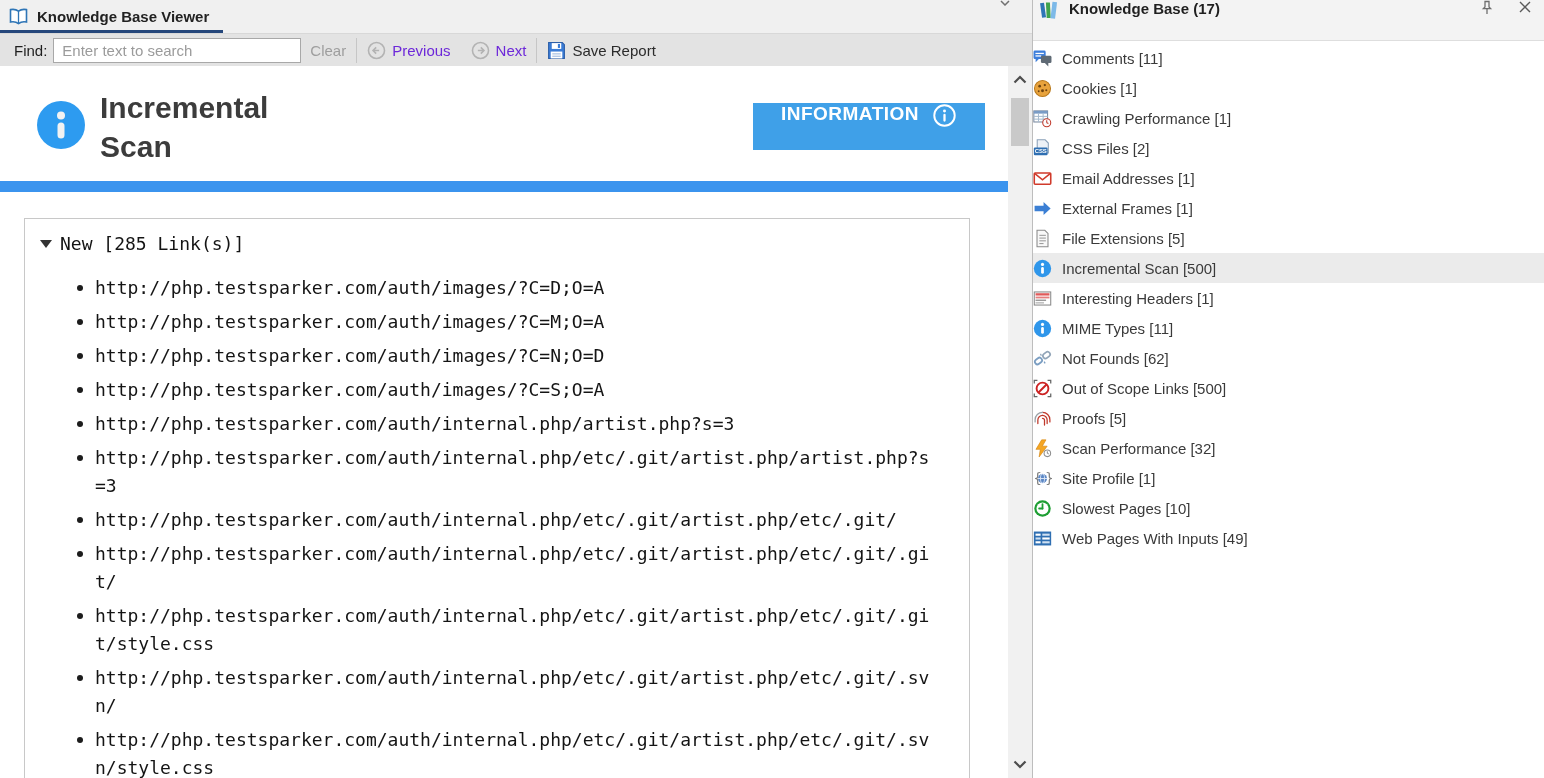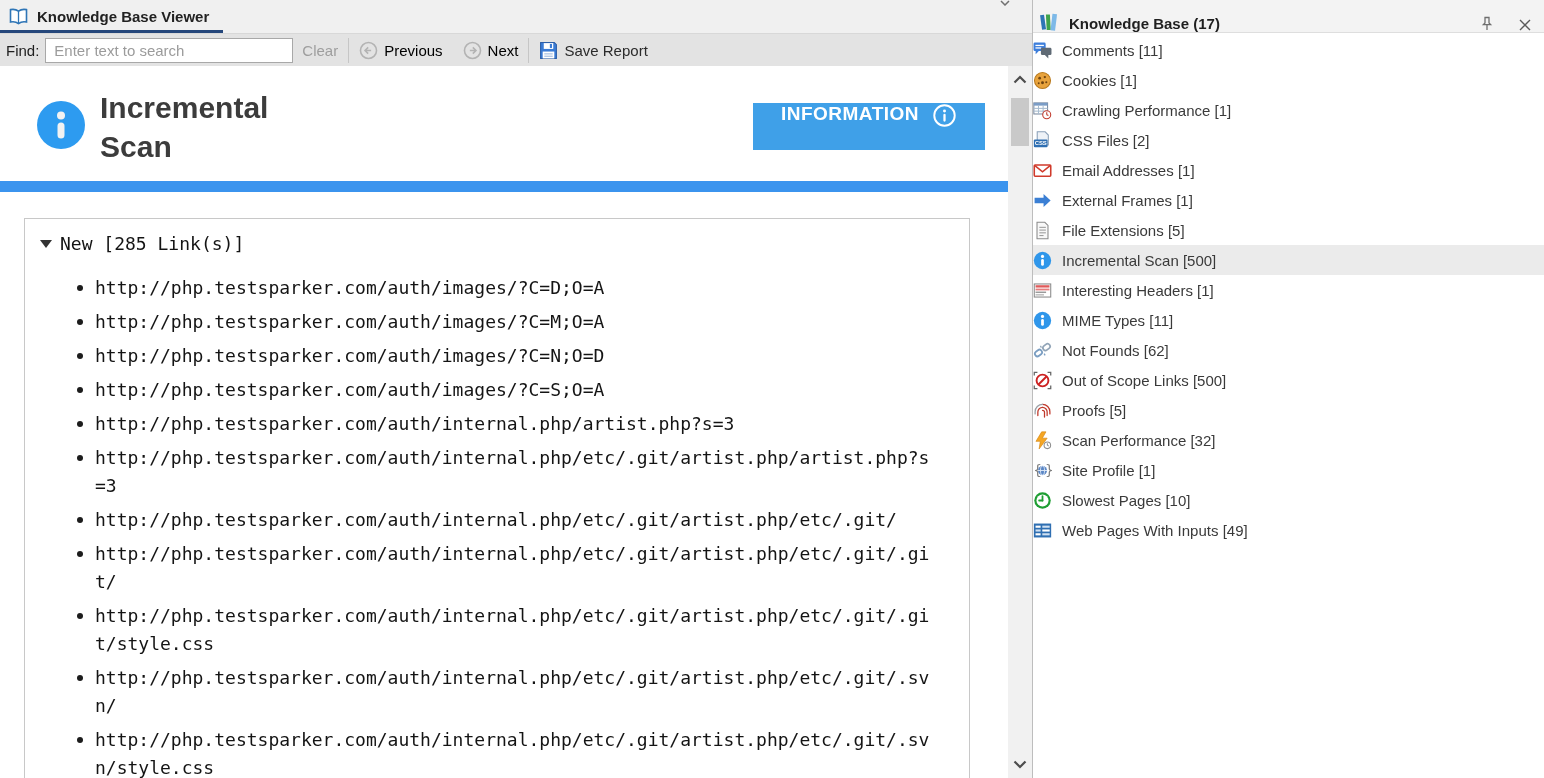--- a/index.html
+++ b/index.html
@@ -11,28 +11,28 @@
   .left { width:1032px; display:flex; flex-direction:column; }
 
   .tabbar { height:33px; background:#f0f0f0; display:flex; flex:0 0 auto; }
   .tab { height:33px; display:flex; align-items:center; gap:8px; padding:0 14px 0 8px; position:relative; cursor:default; }
   .tab::after { content:""; position:absolute; left:0; right:0; bottom:0; height:3px; background:#25477b; }
   .tab-title { font-size:15px; font-weight:bold; color:#222; white-space:nowrap; }
   .icon { display:inline-flex; }
   .icon svg { display:block; }
   .tab-caret { margin-left:auto; margin-right:22px; }
 
-  .toolbar { height:33px; background:#e3e3e3; border-top:1px solid #d8d8d8; display:flex; align-items:center; padding-left:6px; flex:0 0 auto; }
+  .toolbar { height:33px; background:#e3e3e3; border-top:1px solid #d8d8d8; display:flex; align-items:center; padding-left:14px; flex:0 0 auto; }
   .find-label { font-size:15px; color:#1e1e1e; margin-right:6px; }
   .search-input { width:248px; height:25px; border:1px solid #a8a8a8; font-size:15px; padding:0 8px; color:#333; outline:none;
                   font-family:"Liberation Sans", sans-serif; }
   .search-input::placeholder { color:#9b9b9b; }
   .tb-text-btn { font-size:15px; color:#9e9e9e; margin:0 10px 0 9px; cursor:default; }
   .tb-sep { width:1px; height:25px; background:#c6c6c6; }
-  .tb-btn { display:flex; align-items:center; gap:6px; font-size:15px; color:#000000; margin:0 10px; white-space:nowrap; cursor:default; }
+  .tb-btn { display:flex; align-items:center; gap:6px; font-size:15px; color:#6d28d9; margin:0 10px; white-space:nowrap; cursor:default; }
   .tb-btn.enabled { color:#2b2b2b; }
 
   .content-wrap { flex:1; display:flex; background:#fff; min-height:0; }
   .content { width:1008px; overflow:hidden; position:relative; }
 
   .page-header { display:flex; align-items:flex-start; padding:22px 0 0 25px;margin-left:12px; }
   .info-badge { width:48px; height:48px; margin-top:13px; flex:0 0 auto; }
   .page-title { font-size:30px; line-height:39px; font-weight:bold; color:#3c3c3c; margin-left:15px; width:215px; }
   .header-spacer { flex:1; }
   .info-button { width:232px; height:47px; margin:15px 23px 0 0; background:#3fa0e8; border:none; color:#fff;
@@ -48,21 +48,21 @@
                color:#141414; margin-bottom:6px; word-break:break-all; }
   .link-item::before { content:""; position:absolute; left:-18px; top:11px; width:6px; height:6px; border-radius:50%; background:#1c1c1c; }
 
   .vscroll { width:24px; background:#f1f1f1; display:flex; flex-direction:column; align-items:center; }
   .scroll-btn { width:24px; height:27px; display:flex; align-items:center; justify-content:center; cursor:pointer; }
   .scroll-thumb { width:18px; height:48px; background:#c9c9c9; margin-top:5px; cursor:pointer; }
   .scroll-spacer { flex:1; }
 
   
   .sidebar { width:512px; background:#fff; border-left:1px solid #bdbdbd; display:flex; flex-direction:column; }
-  .sb-header { height:33px; background:#f3f3f3; border-bottom:1px solid #dedede; display:flex; align-items:flex-end; padding:0 12px 0 6px; gap:9px; flex:0 0 auto; }
+  .sb-header { height:41px; background:#f3f3f3; border-bottom:1px solid #dedede; display:flex; align-items:flex-start; padding:0 12px 0 6px; gap:9px; flex:0 0 auto; }
   .sb-title { font-size:15px; font-weight:bold; color:#1f1f1f; flex:1; }
   .sb-hbtn { display:inline-flex; cursor:pointer; margin-left:14px; }
   .sb-items { padding-top:2px; }
   .sb-item { height:30px; display:flex; align-items:center; gap:10px; font-size:15px; color:#3a3a3a; cursor:default; }
   .sb-item.selected { background:#ebebeb; }
   .sb-icon { width:19px; height:19px; display:inline-flex; align-items:center; justify-content:center; flex:0 0 auto; }
   .sb-icon svg { width:19px; height:19px; }
 </style>
 </head>
 <body>

